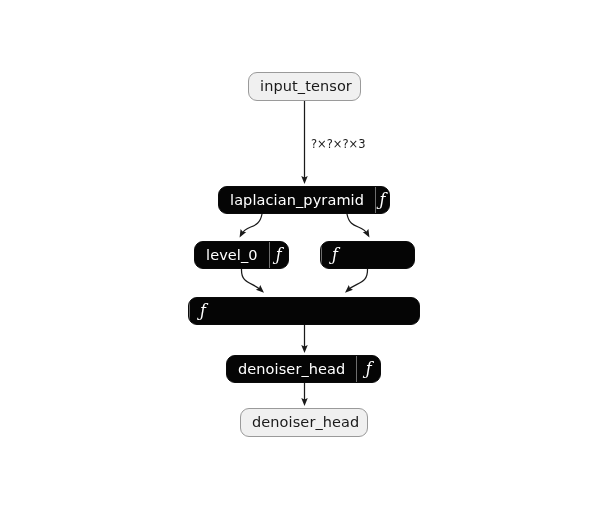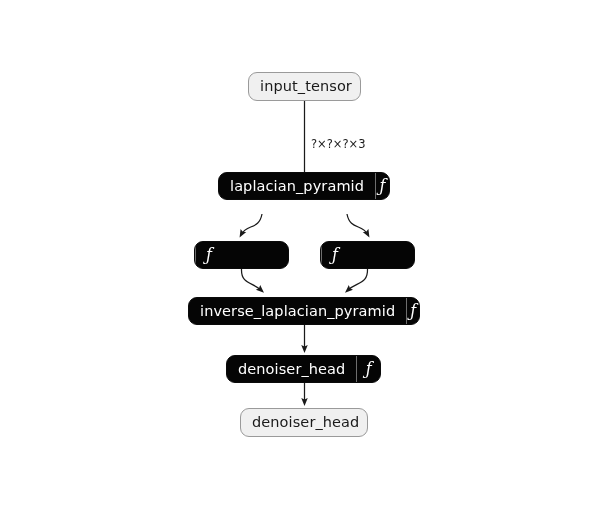--- a/index.html
+++ b/index.html
@@ -119,35 +119,35 @@
 
     <path class="edge-path" d="M 304.5 383 L 304.5 402" fill="none" stroke="#1a1a1a" stroke-width="1.25" marker-end="url(#arrowhead)"></path>
   </svg>
 
   <div class="node terminal" style="left:248px; top:72px; width:113px; height:29px;">
     <span class="node-label">input_tensor</span>
   </div>
 
   <div class="edge-label" style="left:311px; top:139px;">?×?×?×3</div>
 
-  <div class="node layer" style="left:218px; top:172px; width:172px; height:28px;">
+  <div class="node layer" style="left:218px; top:186px; width:172px; height:28px;">
     <span class="node-label">laplacian_pyramid</span>
     <span class="node-badge">ƒ</span>
   </div>
 
   <div class="node layer" style="left:194px; top:241px; width:95px; height:28px;">
+    <span class="node-label">level_0</span>
     <span class="node-badge">ƒ</span>
   </div>
 
   <div class="node layer" style="left:320px; top:241px; width:95px; height:28px;">
     <span class="node-badge">ƒ</span>
   </div>
 
   <div class="node layer" style="left:188px; top:297px; width:232px; height:28px;">
-    <span class="node-label">inverse_laplacian_pyramid</span>
     <span class="node-badge">ƒ</span>
   </div>
 
   <div class="node layer" style="left:226px; top:355px; width:155px; height:28px;">
     <span class="node-label">denoiser_head</span>
     <span class="node-badge">ƒ</span>
   </div>
 
   <div class="node terminal" style="left:240px; top:408px; width:128px; height:29px;">
     <span class="node-label">denoiser_head</span>

